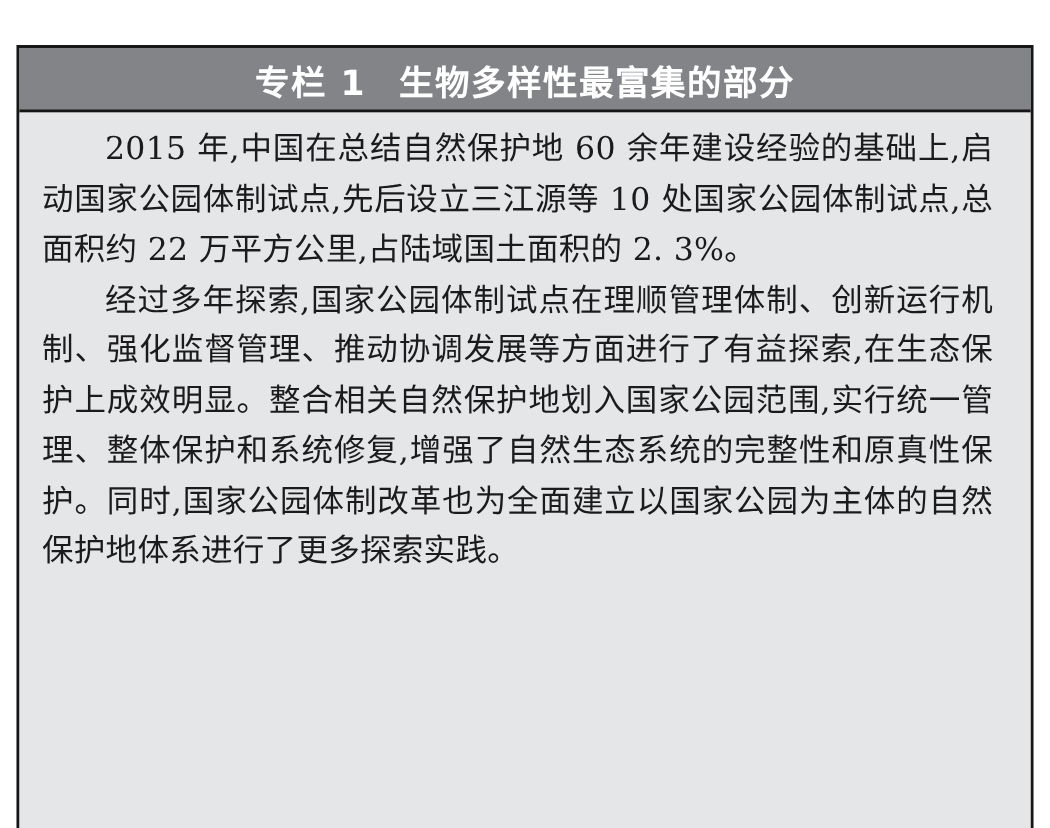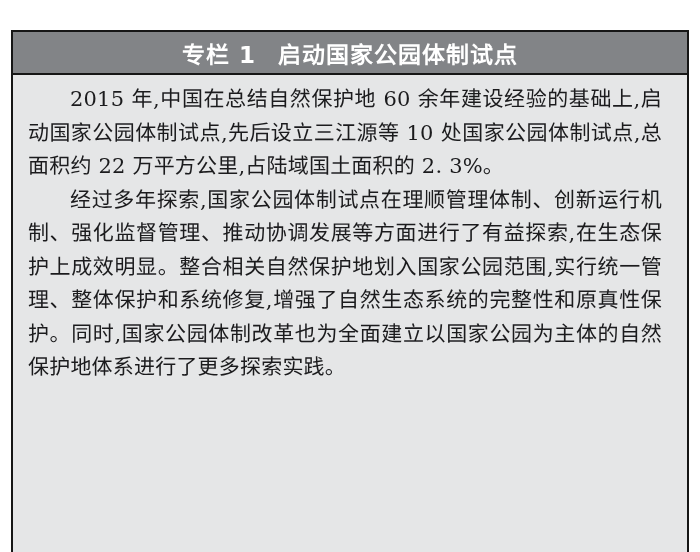--- a/index.html
+++ b/index.html
@@ -71,20 +71,20 @@
   }
 </style>
 </head>
 <body>
 
 <div class="page">
   <div class="box">
     <div class="box-header">
       <span>专栏 1</span>
       <span class="gap"></span>
-      <span>启动国家公园体制试点</span>
+      <span>生物多样性最富集的部分</span>
     </div>
     <div class="box-body">
       <p>2015 年,中国在总结自然保护地 60 余年建设经验的基础上,启动国家公园体制试点,先后设立三江源等 10 处国家公园体制试点,总面积约 22 万平方公里,占陆域国土面积的 2. 3%。</p>
       <p>经过多年探索,国家公园体制试点在理顺管理体制、创新运行机制、强化监督管理、推动协调发展等方面进行了有益探索,在生态保护上成效明显。整合相关自然保护地划入国家公园范围,实行统一管理、整体保护和系统修复,增强了自然生态系统的完整性和原真性保护。同时,国家公园体制改革也为全面建立以国家公园为主体的自然保护地体系进行了更多探索实践。</p>
     </div>
   </div>
 </div>
 
 </body></html>

